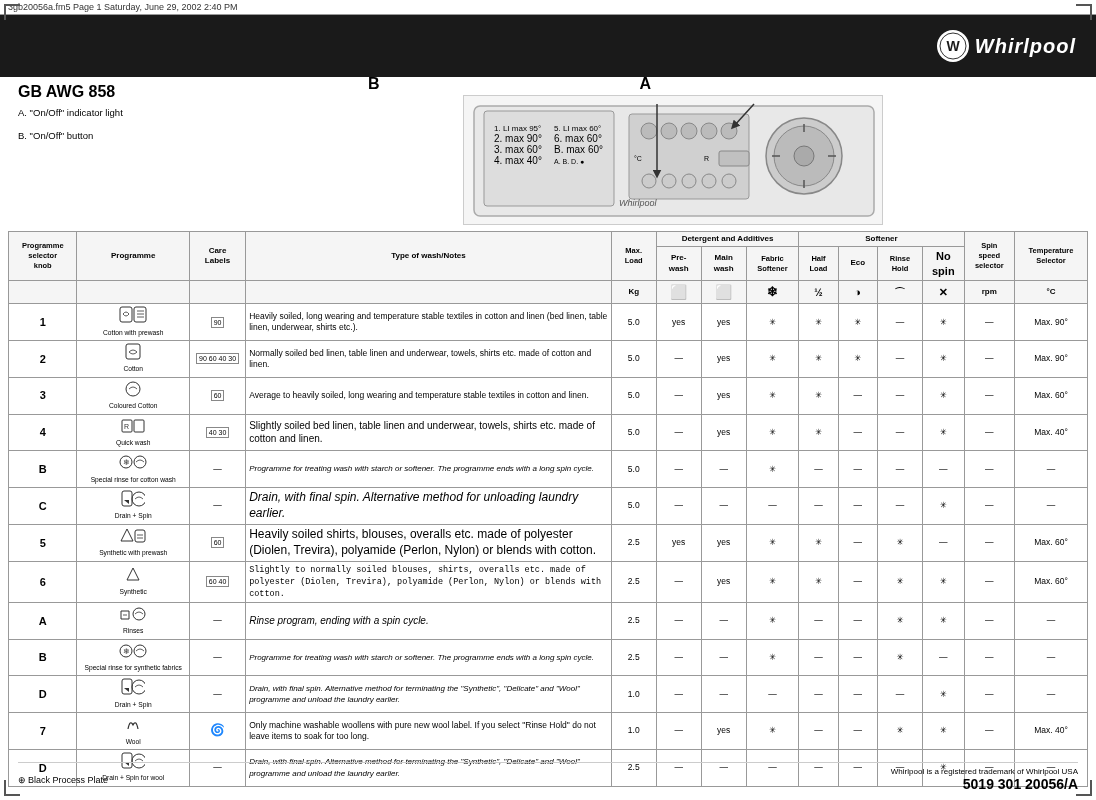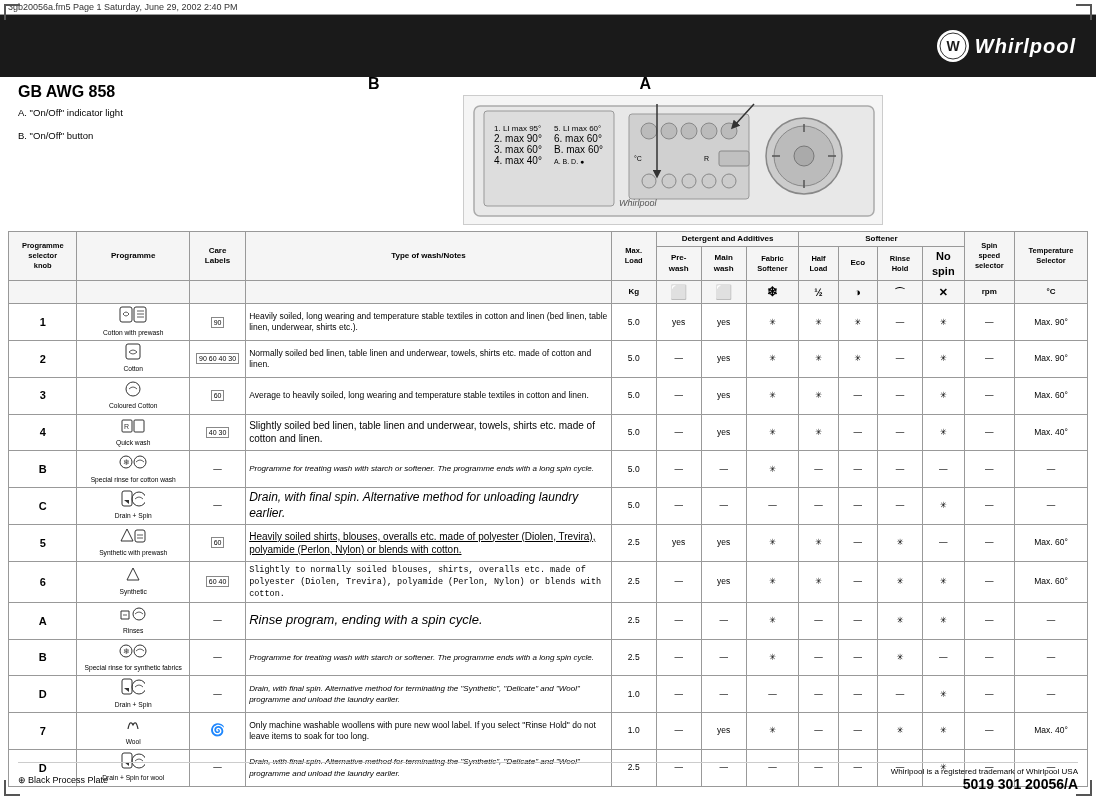--- a/index.html
+++ b/index.html
@@ -442,21 +442,21 @@
     <td>—</td>
   </tr>
         <tr>
     <td class="prog-num">5</td>
     <td style="font-size:8px;"><svg width="28" height="18">
               <path d="M2,14 L8,2 L14,14 Z" fill="none" stroke="#333" stroke-width="1"></path>
               <rect x="16" y="3" width="10" height="12" rx="2" fill="none" stroke="#333" stroke-width="1"></rect>
               <path d="M18,8 L24,8 M18,11 L24,11" stroke="#333" stroke-width="0.8"></path>
             </svg><br><small>Synthetic with prewash</small></td>
     <td><span style="font-size:7px; border:1px solid #888; padding:1px 2px;">60</span></td>
-    <td class="text-left"><span style="font-size:10px;text-decoration:underline;">Heavily soiled shirts, blouses, overalls etc. made of polyester (Diolen, Trevira), polyamide (Perlon, Nylon) or blends with cotton.</span></td>
+    <td class="text-left"><span style="font-size:12px;">Heavily soiled shirts, blouses, overalls etc. made of polyester (Diolen, Trevira), polyamide (Perlon, Nylon) or blends with cotton.</span></td>
     <td>2.5</td>
     <td>yes</td>
     <td>yes</td>
     <td>✳</td>
     <td>✳</td>
     <td>—</td>
     <td>✳</td>
     <td>—</td>
     <td>—</td>
     <td>Max. 60°</td>
@@ -481,21 +481,21 @@
   </tr>
         <tr>
     <td class="prog-num">A</td>
     <td style="font-size:8px;"><svg width="28" height="18">
               <path d="M2,14 L2,6 L10,6 L10,14 Z" fill="none" stroke="#333" stroke-width="1"></path>
               <path d="M4,10 L8,10" stroke="#333" stroke-width="0.8"></path>
               <circle cx="20" cy="9" r="6" fill="none" stroke="#333" stroke-width="1"></circle>
               <path d="M16,9 Q20,5 24,9" fill="none" stroke="#333" stroke-width="0.8"></path>
             </svg><br><small>Rinses</small></td>
     <td>—</td>
-    <td class="text-left"><em style="font-size:13px;">Rinse program, ending with a spin cycle.</em></td>
+    <td class="text-left"><em style="font-size:10px;">Rinse program, ending with a spin cycle.</em></td>
     <td>2.5</td>
     <td>—</td>
     <td>—</td>
     <td>✳</td>
     <td>—</td>
     <td>—</td>
     <td>✳</td>
     <td>✳</td>
     <td>—</td>
     <td>—</td>

